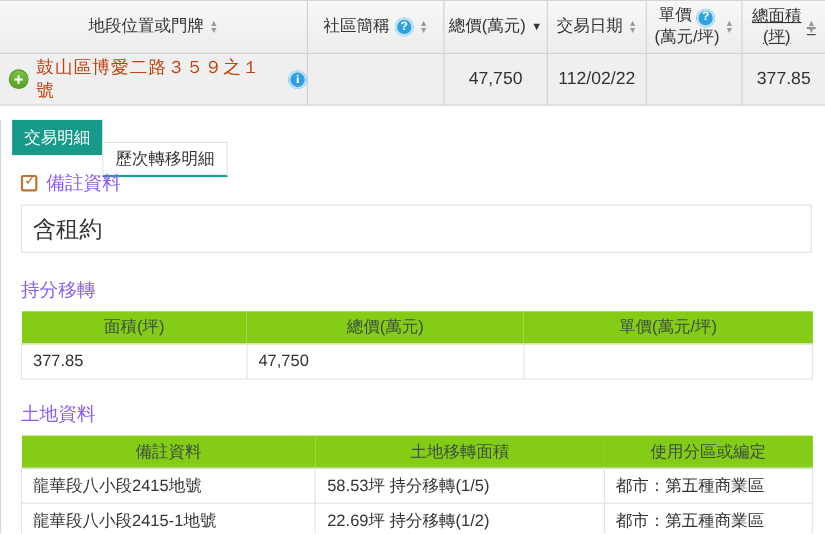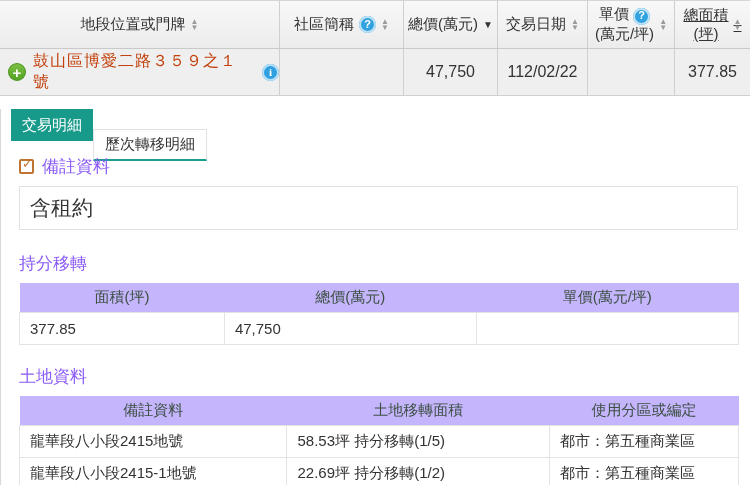--- a/index.html
+++ b/index.html
@@ -50,21 +50,21 @@
     color:#8b5cf6; margin-bottom:8px; }
   .check-icon { width:15px; height:15px; border:2px solid #bf7430; border-radius:2px;
     position:relative; flex:0 0 auto; }
   .check-icon:after { content:"✓"; position:absolute; left:1px; top:-5px;
     color:#bf7430; font-size:13px; font-weight:bold; }
 
   .note-box { border:1px solid #e2e2e2; padding:7px 10px; font-size:21px;
     margin-bottom:22px; color:#333; }
 
   table { width:720px; border-collapse:collapse; font-size:15px; }
-  thead th { background:#c4b5fd; color:#3c4f41; font-weight:normal;
+  thead th { background:#84cc16; color:#3c4f41; font-weight:normal;
     text-align:center; padding:5px 20px; height:26px; }
   tbody td { border:1px solid #e3e3e3; padding:6px 10px; height:32px; vertical-align:middle; }
   .tbl-wrap { margin-bottom:20px; }
 
   .basic col.b1{width:28.5%;} .basic col.b2{width:35%;} .basic col.b3{width:36.5%;}
   .land col.l1{width:37.2%;} .land col.l2{width:36.5%;} .land col.l3{width:26.3%;}
 </style>
 </head>
 <body>
 

